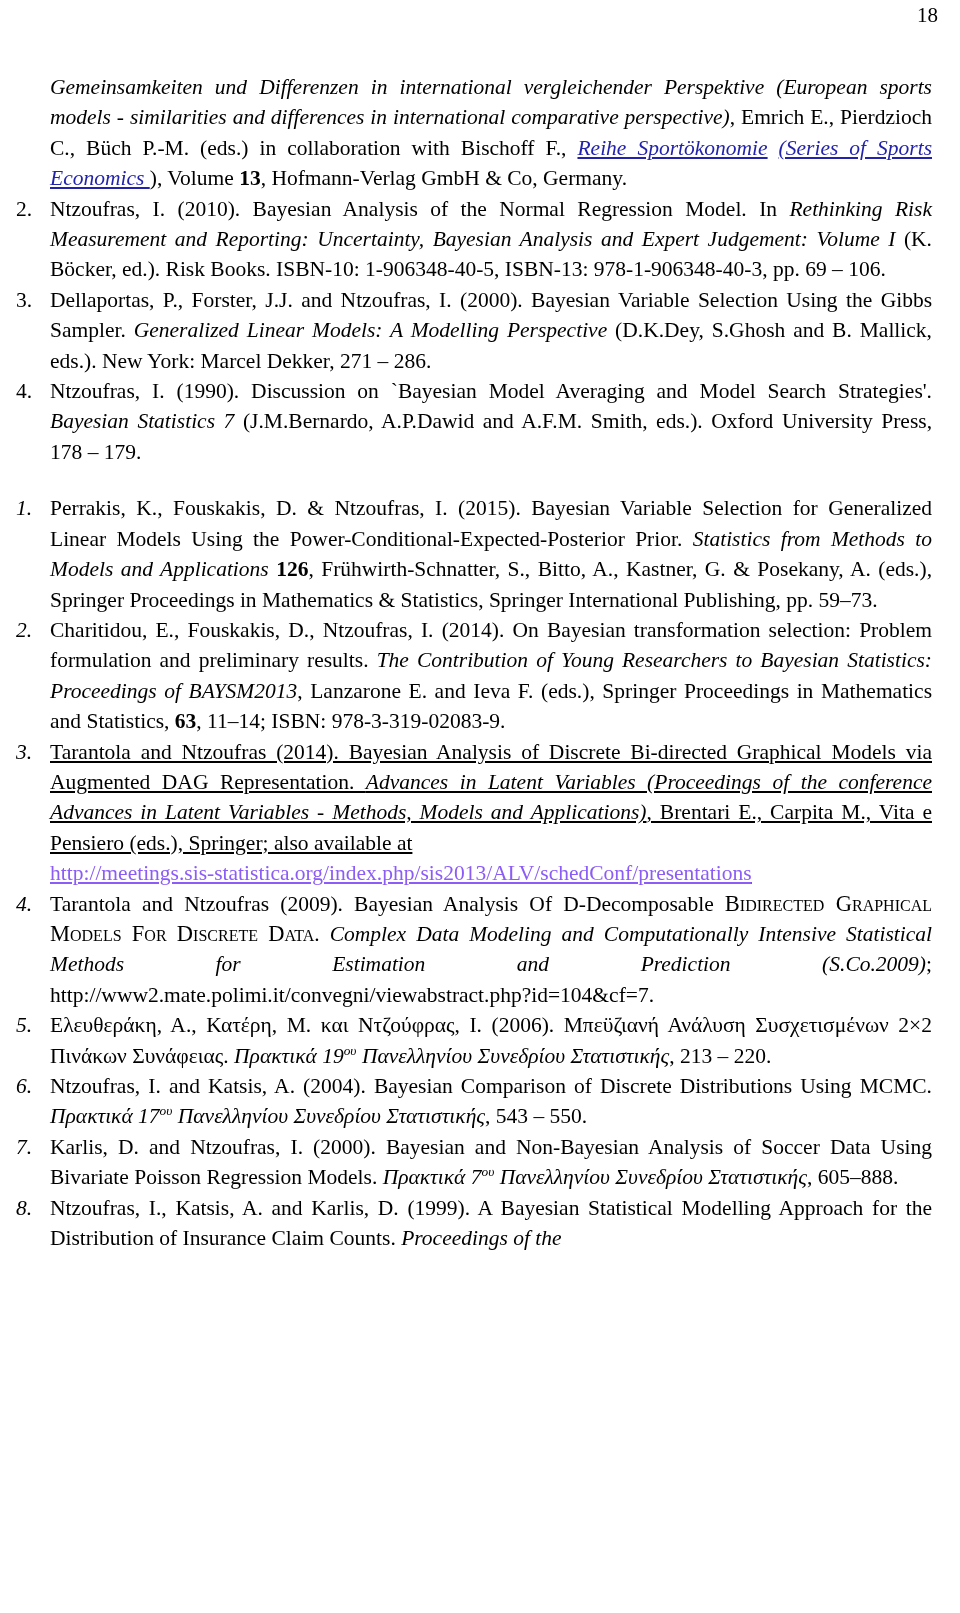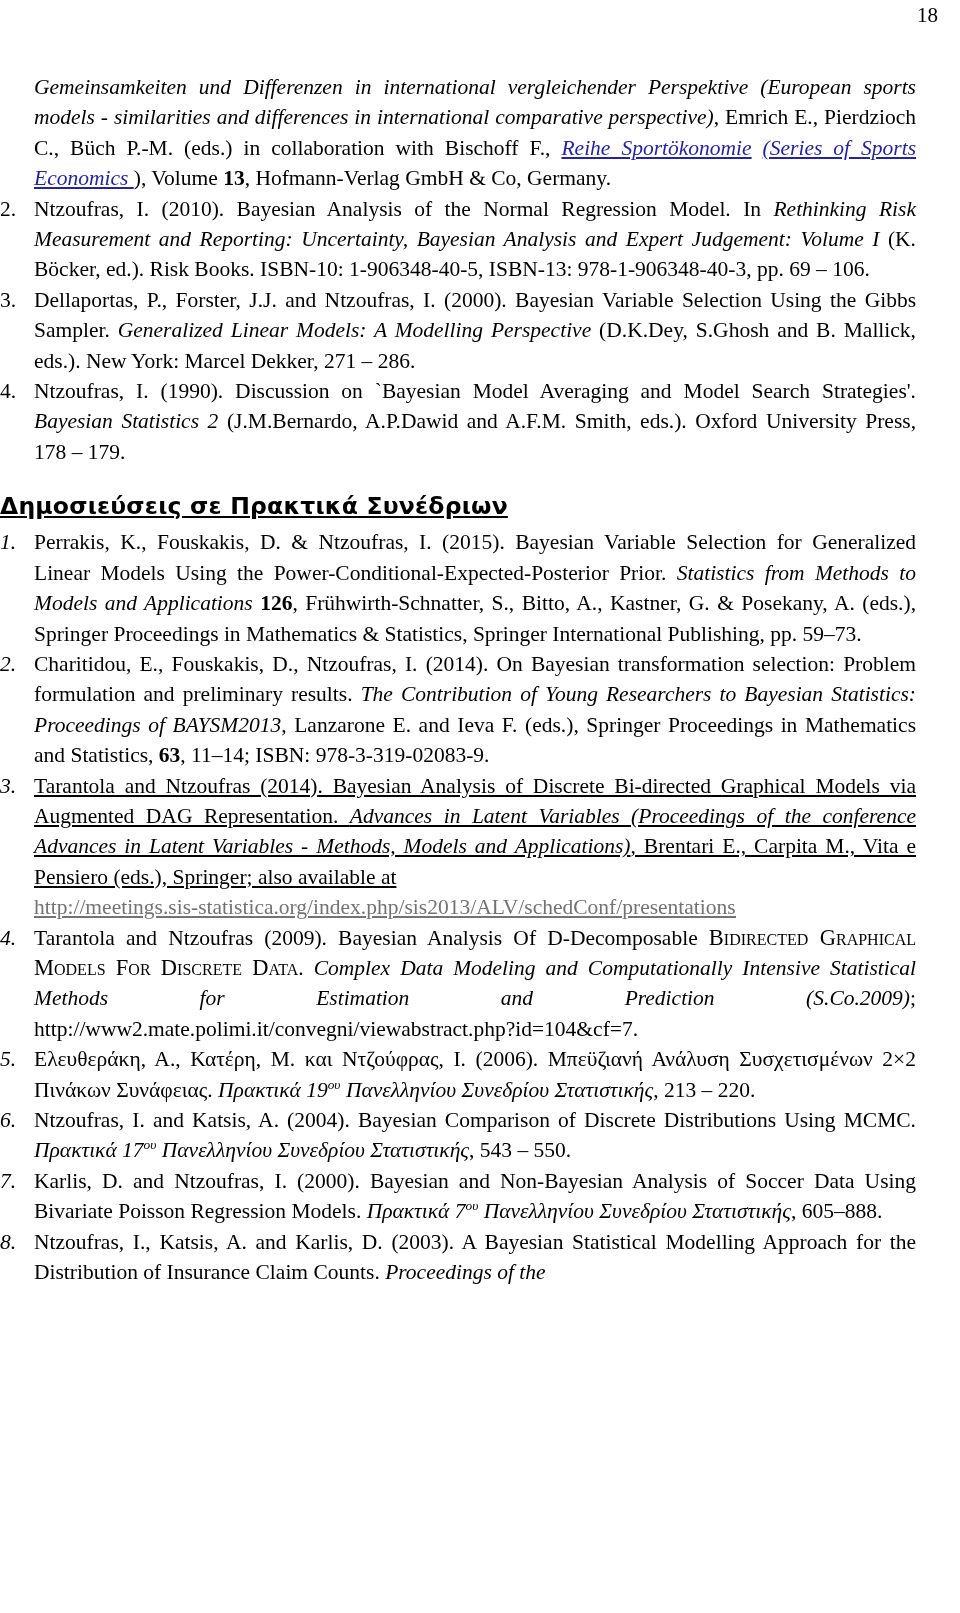--- a/index.html
+++ b/index.html
@@ -24,21 +24,21 @@
   .folio {
     position: absolute;
     top: 2px;
     right: 22px;
     font-size: 21px;
     line-height: 26px;
     font-family: "Liberation Serif", "DejaVu Serif", serif;
   }
   .content {
     position: absolute;
-    left: 0;
+    left: 16px;
     top: 72px;
     width: 916px;
   }
   
   .ref {
     display: flex;
     align-items: flex-start;
     width: 916px;
   }
   .ref .num {
@@ -70,21 +70,21 @@
   }
   .ref .body.nojust, .cont.nojust { text-align: left; text-decoration: underline; }
   i, .i { font-style: italic; }
   b, .b { font-weight: bold; }
   .link {
     color: #2222aa;
     text-decoration: underline;
     font-style: italic;
   }
   .url {
-    color: #737373;
+    color: #8b5cf6;
     text-decoration: underline;
     font-style: normal;
   }
   .plainurl { font-style: normal; }
   sup {
     font-size: 0.62em;
     vertical-align: super;
     line-height: 0;
   }
   .smallcaps { font-variant: small-caps; font-size: 22.5px; }
@@ -120,26 +120,25 @@
       <div class="body"><span>Ntzoufras, I. (2010). Bayesian Analysis of the Normal Regression Model. In </span><i>Rethinking Risk Measurement and Reporting: Uncertainty, Bayesian Analysis and Expert Judgement: Volume I</i><span> (K. Böcker, ed.). Risk Books. ISBN-10: 1-906348-40-5, ISBN-13: 978-1-906348-40-3, pp. 69 – 106.</span></div>
     </div>
 
     <div class="ref">
       <div class="num">3.</div>
       <div class="body"><span>Dellaportas, P., Forster, J.J. and Ntzoufras, I. (2000). Bayesian Variable Selection Using the Gibbs Sampler. </span><i>Generalized Linear Models: A Modelling Perspective</i><span> (D.K.Dey, S.Ghosh and B. Mallick, eds.). New York: Marcel Dekker, 271 – 286.</span></div>
     </div>
 
     <div class="ref">
       <div class="num">4.</div>
-      <div class="body"><span>Ntzoufras, I. (1990). Discussion on `Bayesian Model Averaging and Model Search Strategies'. </span><i>Bayesian Statistics 2</i><span> (J.M.Bernardo, A.P.Dawid and A.F.M. Smith, eds.). Oxford University Press, 178 – 179.</span></div>
+      <div class="body"><span>Ntzoufras, I. (1990). Discussion on `Bayesian Model Averaging and Model Search Strategies'. </span><i>Bayesian Statistics 7</i><span> (J.M.Bernardo, A.P.Dawid and A.F.M. Smith, eds.). Oxford University Press, 178 – 179.</span></div>
     </div>
 
     <div class="gap-before-heading"></div>
 
-    <div class="heading-gr">Δημοσιεύσεις σε Πρακτικά Συνέδριων</div>
 
     <div class="gap-after-heading"></div>
 
     <div class="ref">
       <div class="num ital">1.</div>
       <div class="body"><span>Perrakis, K.,  Fouskakis, D. &amp; Ntzoufras, I. (2015). Bayesian Variable Selection for Generalized Linear Models Using the Power-Conditional-Expected-Posterior Prior. </span><i>Statistics from Methods to Models and Applications </i><b>126</b><span>, Frühwirth-Schnatter, S., Bitto, A.,  Kastner, G. &amp; Posekany, A. (eds.), Springer Proceedings in Mathematics &amp; Statistics, Springer International Publishing, pp. 59–73.</span></div>
     </div>
 
     <div class="ref">
       <div class="num ital">2.</div>
@@ -166,17 +165,17 @@
       <div class="body"><span>Ntzoufras, I. and Katsis, A. (2004). Bayesian Comparison of Discrete Distributions Using MCMC. </span><i><span>Πρακτικά 17</span><sup>ου</sup><span> Πανελληνίου Συνεδρίου Στατιστικής</span></i><span>, 543 – 550.</span></div>
     </div>
 
     <div class="ref">
       <div class="num ital">7.</div>
       <div class="body"><span>Karlis, D. and Ntzoufras, I. (2000). Bayesian and Non-Bayesian Analysis of Soccer Data Using Bivariate Poisson Regression Models. </span><i><span>Πρακτικά 7</span><sup>ου</sup><span> Πανελληνίου Συνεδρίου Στατιστικής</span></i><span>, 605–888.</span></div>
     </div>
 
     <div class="ref">
       <div class="num ital">8.</div>
-      <div class="body"><span>Ntzoufras, I., Katsis, A. and Karlis, D. (2003). A Bayesian Statistical Modelling Approach for the Distribution of Insurance Claim Counts. </span><i>Proceedings of the</i></div>
+      <div class="body"><span>Ntzoufras, I., Katsis, A. and Karlis, D. (1999). A Bayesian Statistical Modelling Approach for the Distribution of Insurance Claim Counts. </span><i>Proceedings of the</i></div>
     </div>
 
   </div>
 </div>
 
 </body></html>

